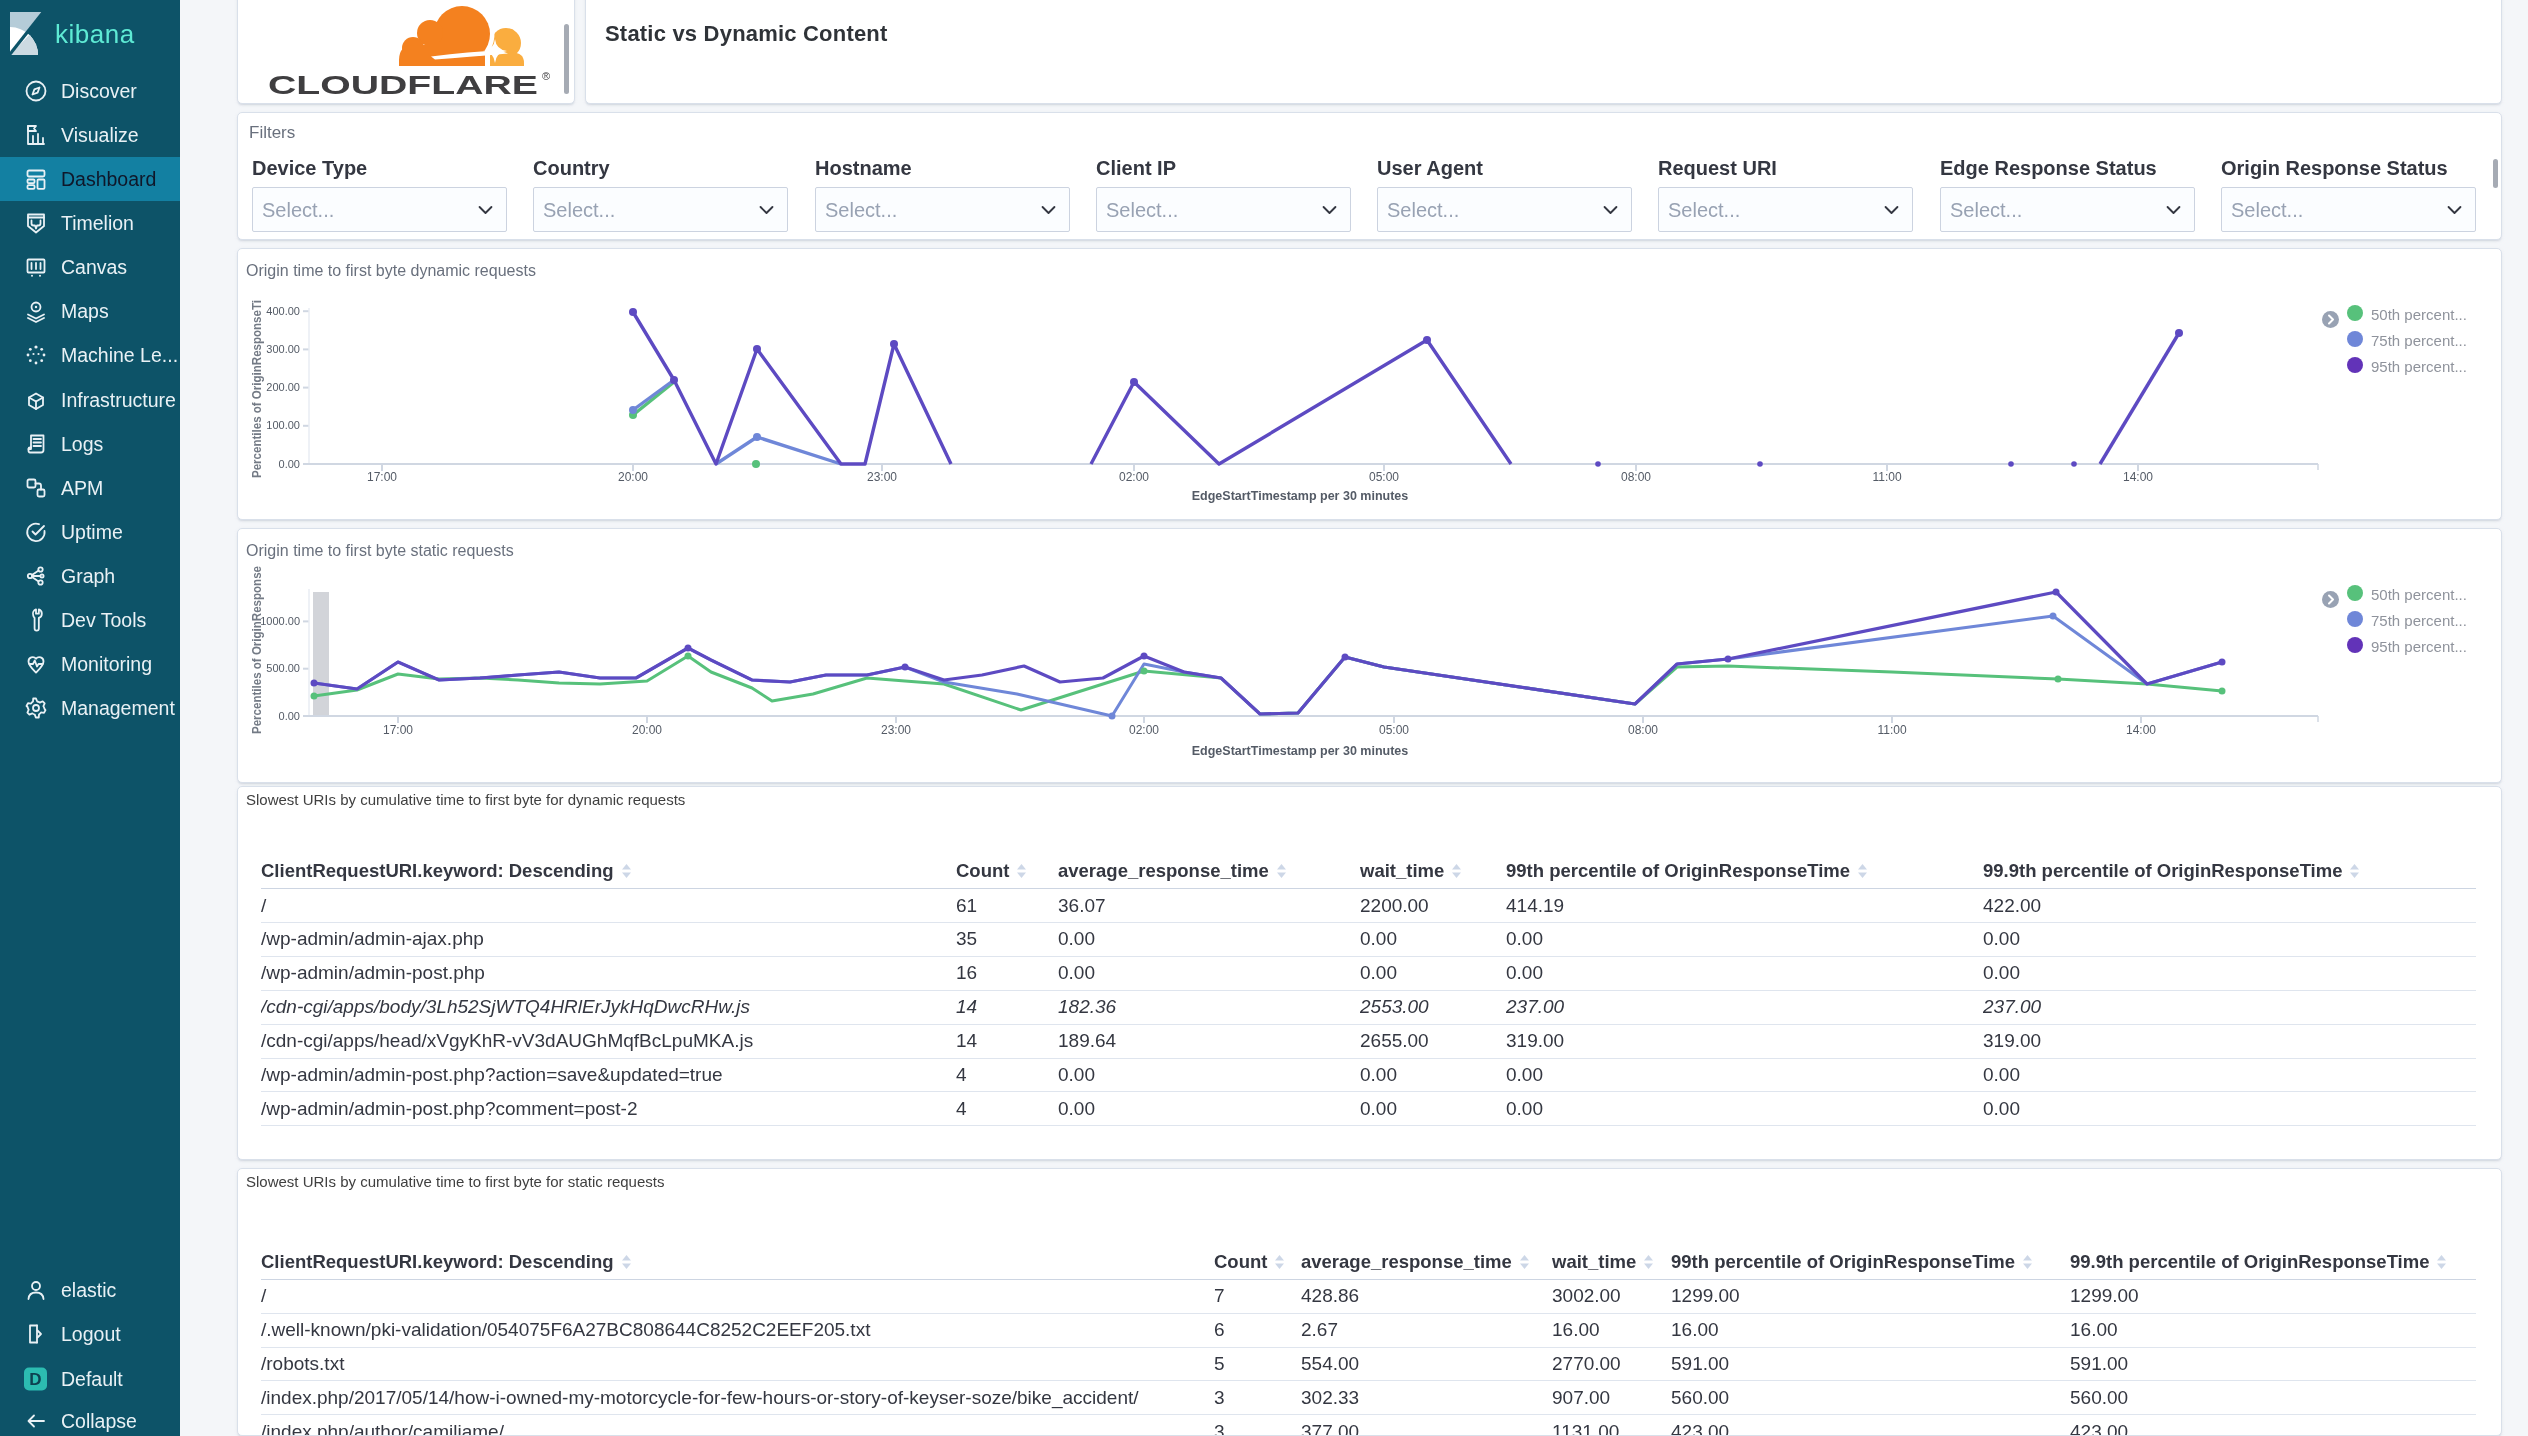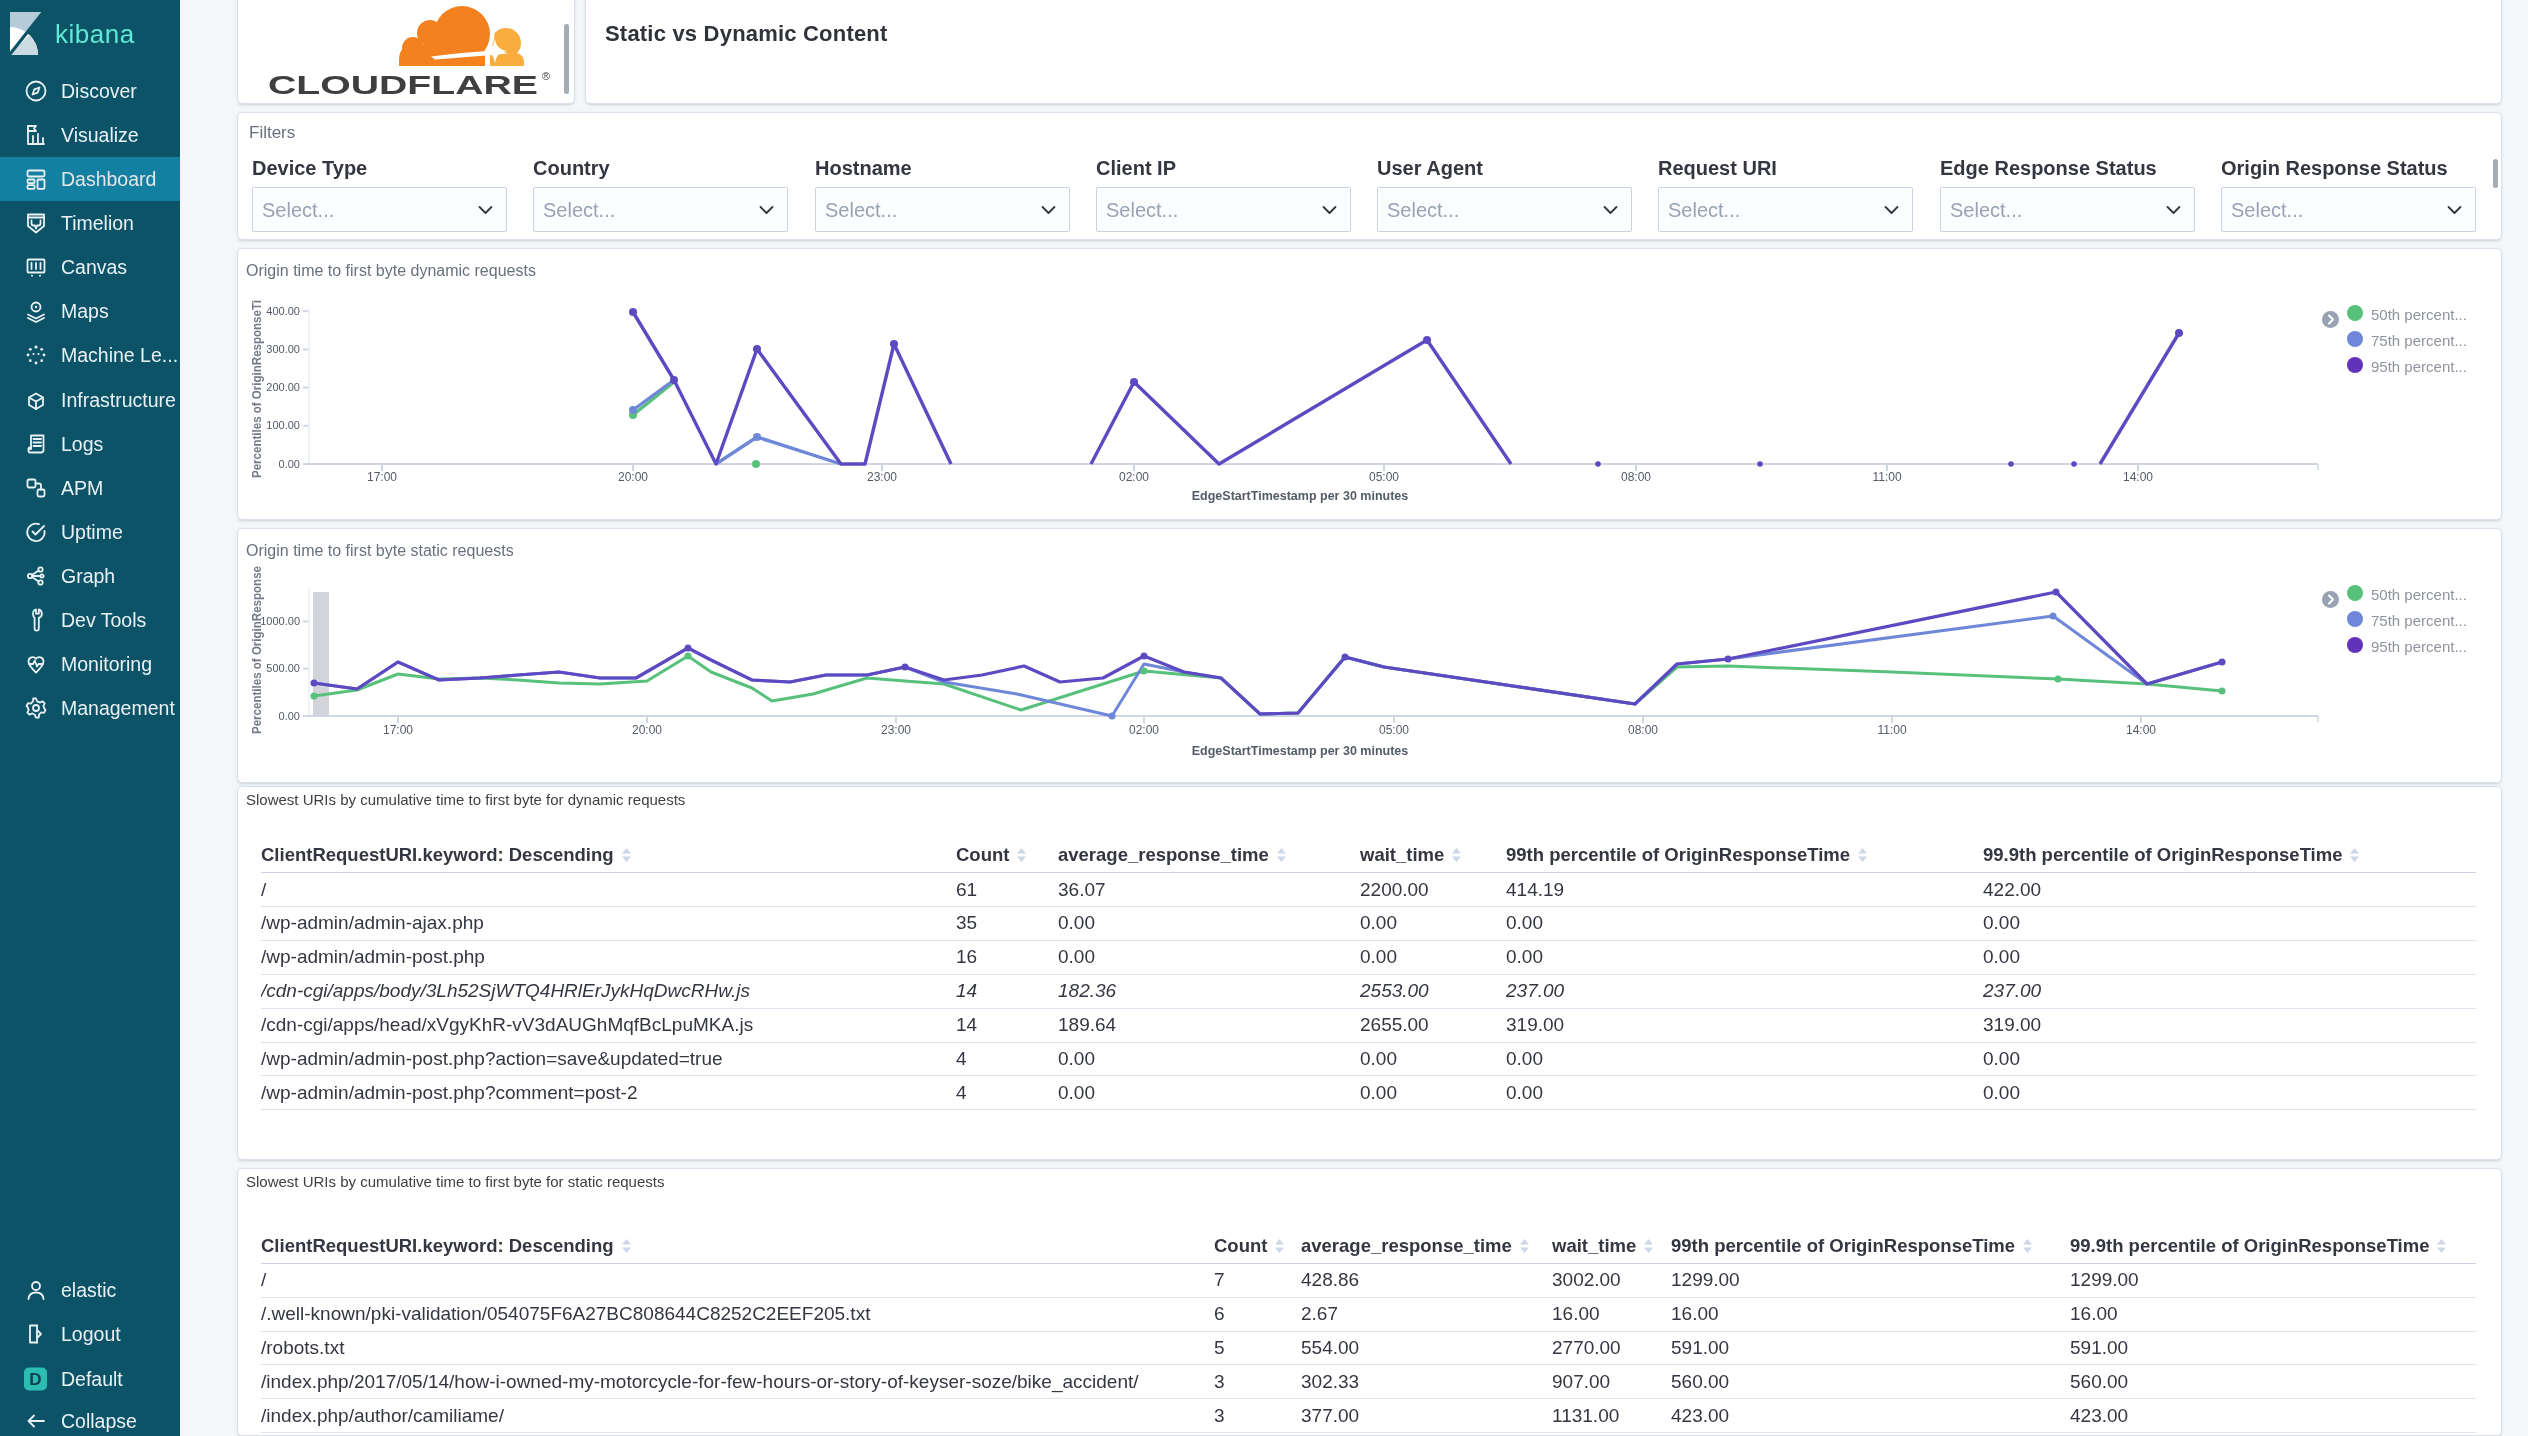--- a/index.html
+++ b/index.html
@@ -6,31 +6,31 @@
   html,body { width:2528px; height:1436px; overflow:hidden; }
   body { font-family:"Liberation Sans", sans-serif; background:#f4f6f9; position:relative; }
   #page { position:absolute; left:0; top:0; width:2528px; height:1436px; }
   .panel { position:absolute; background:#fff; border:1px solid #d9e0ea; border-radius:5px;
            box-shadow:0 2px 2px -1px rgba(152,162,179,.3), 0 1px 5px -2px rgba(152,162,179,.3); }
   .ptitle { position:absolute; font-size:15px; color:#404040; white-space:nowrap; }
   #nav { position:absolute; left:0; top:0; width:180px; height:1436px; background:#0d5368; z-index:5; }
   .navrow { position:absolute; left:0; width:180px; height:44px; color:#e9f1f5; }
   .navrow .lbl { position:absolute; left:61px; top:50%; transform:translateY(-50%); font-size:19.5px; white-space:nowrap; }
   .navrow .ico { position:absolute; left:24px; top:50%; transform:translateY(-50%); width:24px; height:24px; }
-  .navrow.active { background:#1380a2; color:#e5e5e5; }
+  .navrow.active { background:#1380a2; color:#0f172a; }
   #klogo { position:absolute; left:10px; top:12px; }
   #kword { position:absolute; left:55px; top:19px; font-size:26px; color:#5eead4; letter-spacing:.5px; }
   .flabel { position:absolute; font-size:20px; font-weight:bold; color:#343741; white-space:nowrap; }
   .fselect { position:absolute; width:255px; height:45px; background:#fbfdff; border:1px solid #ccd3e0; border-radius:2px; }
   .fselect .ph { position:absolute; left:9px; top:50%; transform:translateY(-50%); font-size:20px; color:#98a2b3; }
   .fselect svg { position:absolute; right:11px; top:50%; transform:translateY(-50%); }
   .legend { position:absolute; z-index:3; }
   .litem { position:absolute; white-space:nowrap; font-size:15px; color:#8f939c; }
   .ldot { display:inline-block; width:16px; height:16px; border-radius:50%; margin-right:8px; vertical-align:-1px; }
-  table.ktab { position:absolute; border-collapse:collapse; table-layout:fixed; font-size:19px; color:#343741; }
+  table.ktab { position:absolute; border-collapse:collapse; table-layout:fixed; font-size:19px; color:#343741;margin-top:16px; }
   table.ktab th { font-weight:bold; font-size:18.5px; text-align:left; border-bottom:1px solid #cdd5e2; white-space:nowrap; }
   table.ktab td { border-bottom:1px solid #dfe5ee; white-space:nowrap; overflow:hidden; }
   .scrollv { position:absolute; width:5px; border-radius:3px; background:#a6abb4; }
 </style>
 </head>
 <body>
 <div id="page">
 <div id="nav">
 <svg id="klogo" width="33" height="43" viewBox="0 0 33 43">
         <defs>

